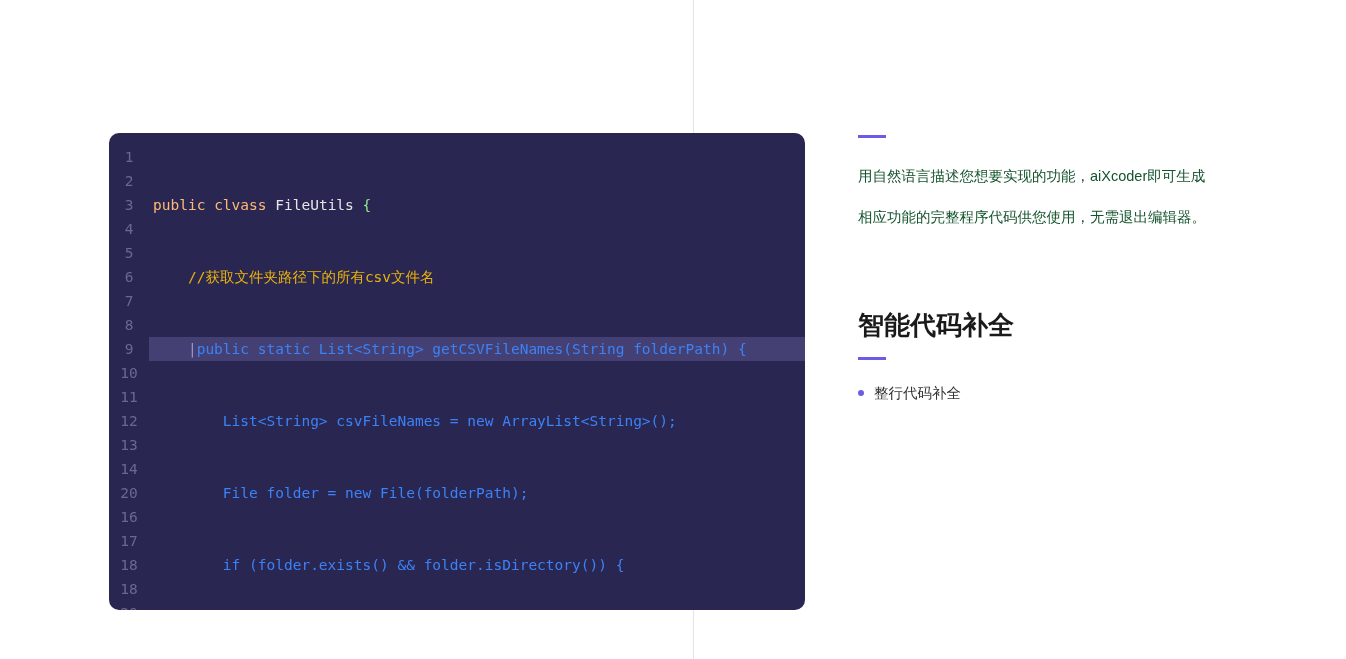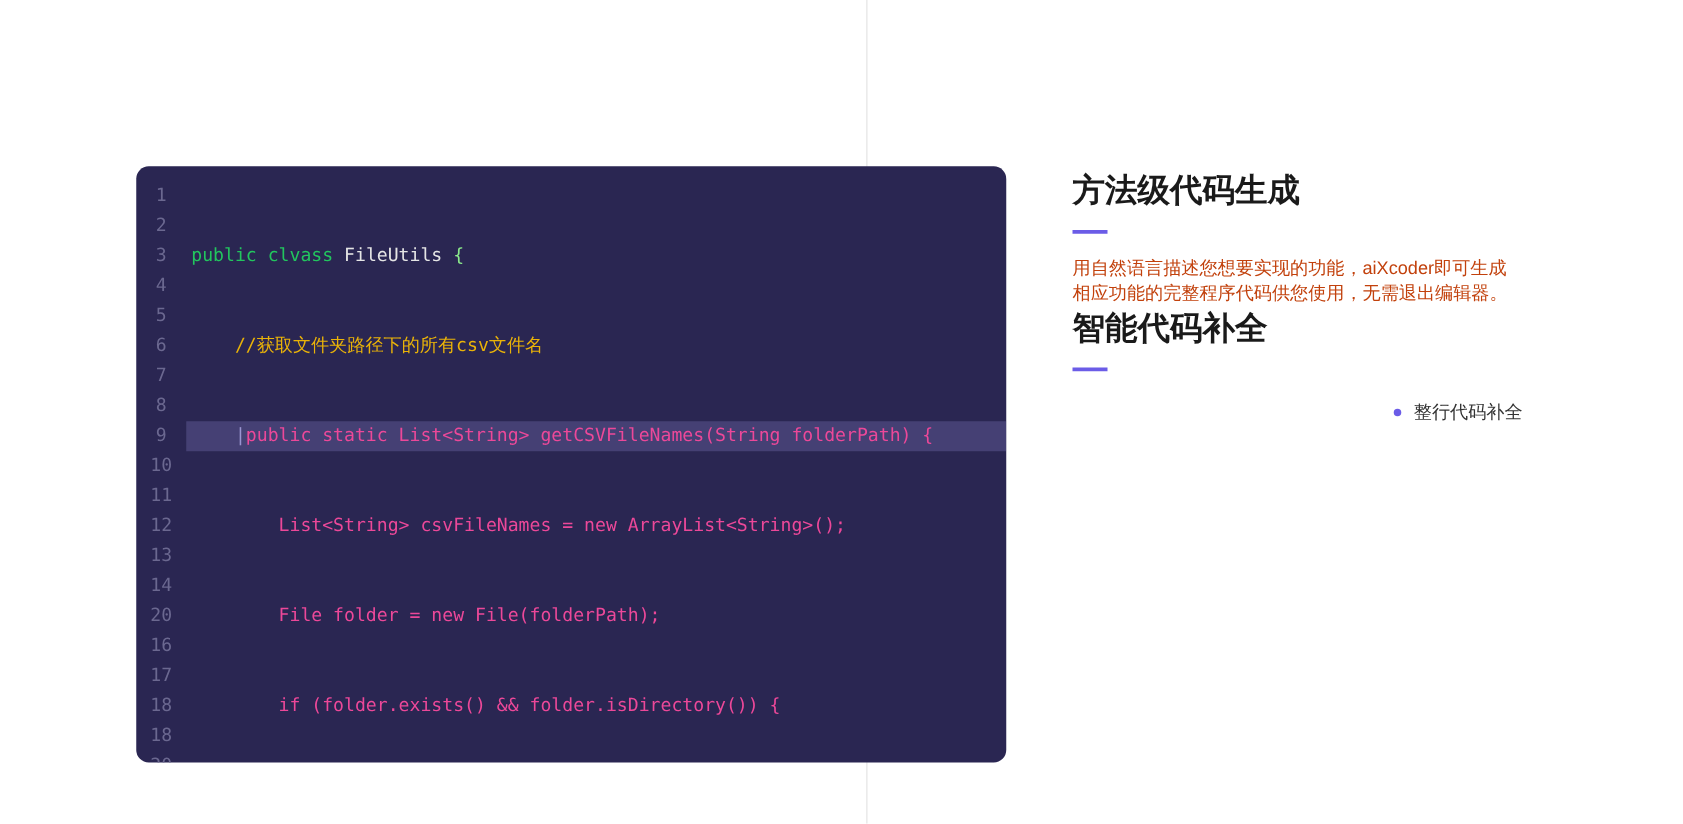--- a/index.html
+++ b/index.html
@@ -5,33 +5,33 @@
 * { margin: 0; padding: 0; box-sizing: border-box; }
 body { font-family: -apple-system, "PingFang SC", "Microsoft YaHei", sans-serif; background: #fff; width: 1346px; height: 659px; position: relative; }
 .divider { position: absolute; left: 693px; top: 0; width: 1px; height: 659px; background: #e5e5e5; }
 .code-panel { position: absolute; left: 109px; top: 133px; width: 696px; height: 477px; background: #2a2652; border-radius: 10px; overflow: hidden; font-family: "Menlo", "Consolas", monospace; font-size: 14.5px; line-height: 24px; }
 .code-inner { display: flex; padding: 12px 0; }
 .gutter { width: 40px; text-align: center; color: #6b6890; user-select: none; }
 .gutter div { height: 24px; }
 .code { flex: 1; color: #c5c2e8; white-space: pre; position: relative; }
 .code-line { height: 24px; padding-left: 4px; }
 .hl { background: rgba(120,115,180,0.35); }
-.kw { color: #22c55e; }
+.kw { color: #fdba74; }
 .str { color: #8be98b; }
 .cm { color: #eab308; }
 .cls { color: #e5e5e5; }
 .susp { color: #9a95d0; }
-.ghost { color: #ec4899; }
+.ghost { color: #3b82f6; }
 .right { position: absolute; left: 858px; top: 135px; width: 360px; }
 .sec-title { font-size: 26px; font-weight: 700; color: #1a1a1a; margin-bottom: 14px; }
 .underline { width: 28px; height: 3px; background: #6b5ce7; margin-bottom: 18px; }
-.sec-text { font-size: 14.5px; color: #c2410c; line-height: 20px; }
-.sec2 { }
+.sec-text { font-size: 14.5px; color: #14532d; line-height: 41px; }
+.sec2 { margin-top: 70px; }
 .bullets { margin: 8px 0 12px 0; }
-.bullet { display: flex; align-items: center; font-size: 14.5px; color: #333; line-height: 30px; justify-content: flex-end; }
+.bullet { display: flex; align-items: center; font-size: 14.5px; color: #333; line-height: 30px; }
 .dot { width: 6px; height: 6px; border-radius: 50%; background: #6b5ce7; margin-right: 10px; flex-shrink: 0; }
 </style>
 </head>
 <body>
 
 <div class="divider"></div>
 
 <div class="code-panel">
   <div class="code-inner">
     <div class="gutter">
@@ -71,21 +71,20 @@
       
       
       
       
     </div>
   </div>
 </div>
 
 <div class="right">
   <div>
-    <h2 class="sec-title">方法级代码生成</h2>
     <div class="underline"></div>
     <p class="sec-text">用自然语言描述您想要实现的功能，aiXcoder即可生成相应功能的完整程序代码供您使用，无需退出编辑器。</p>
   </div>
   <div class="sec2">
     <h2 class="sec-title">智能代码补全</h2>
     <div class="underline"></div>
     <div class="bullets">
       <div class="bullet">
           <span class="dot"></span>
           <span>整行代码补全</span>

